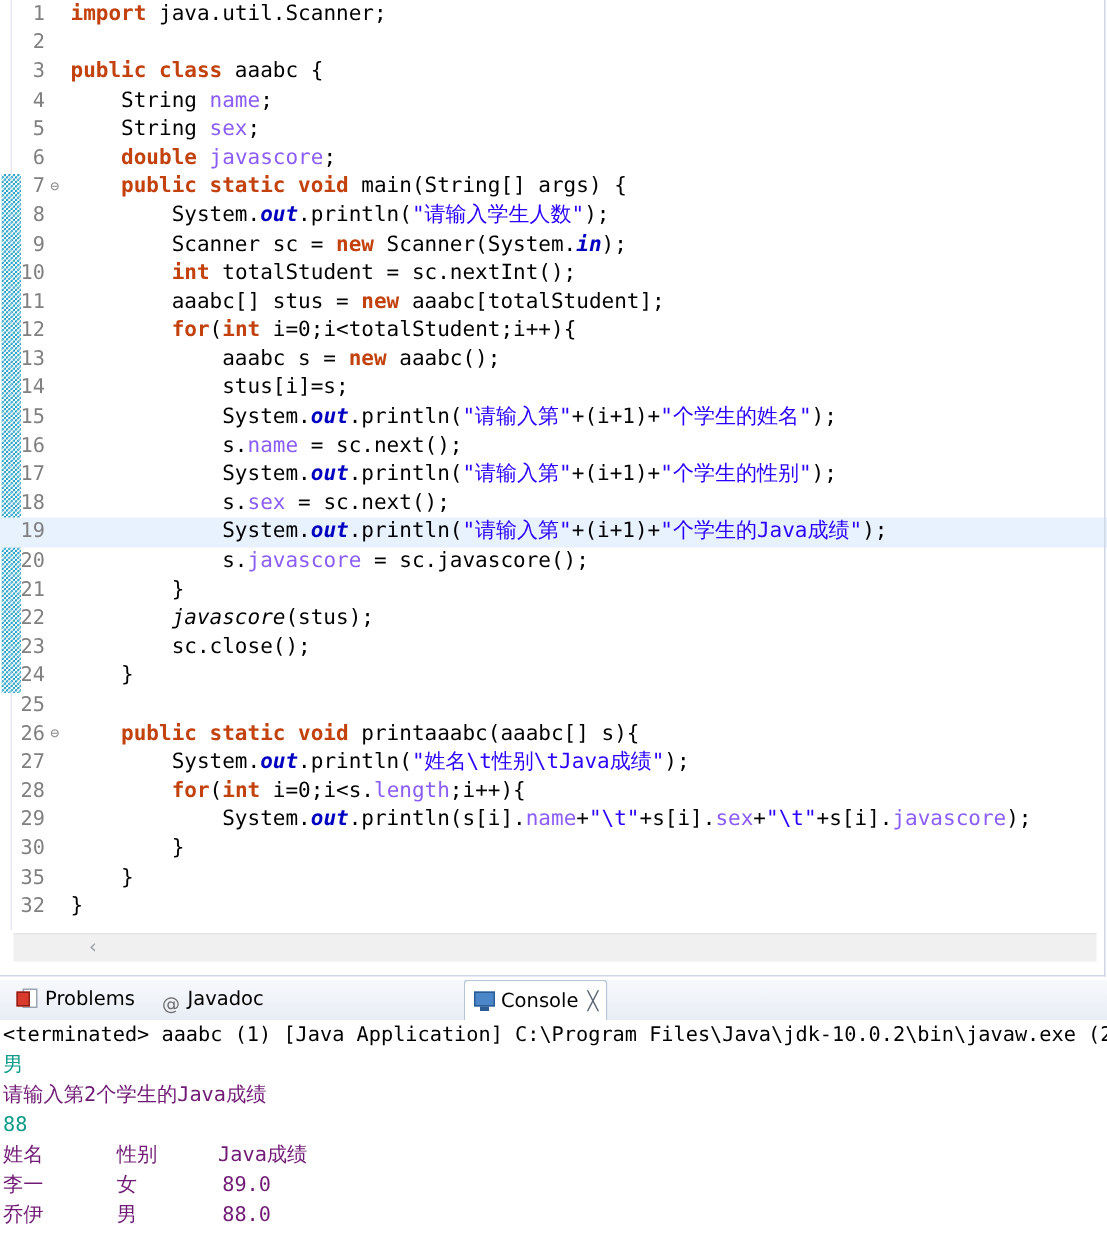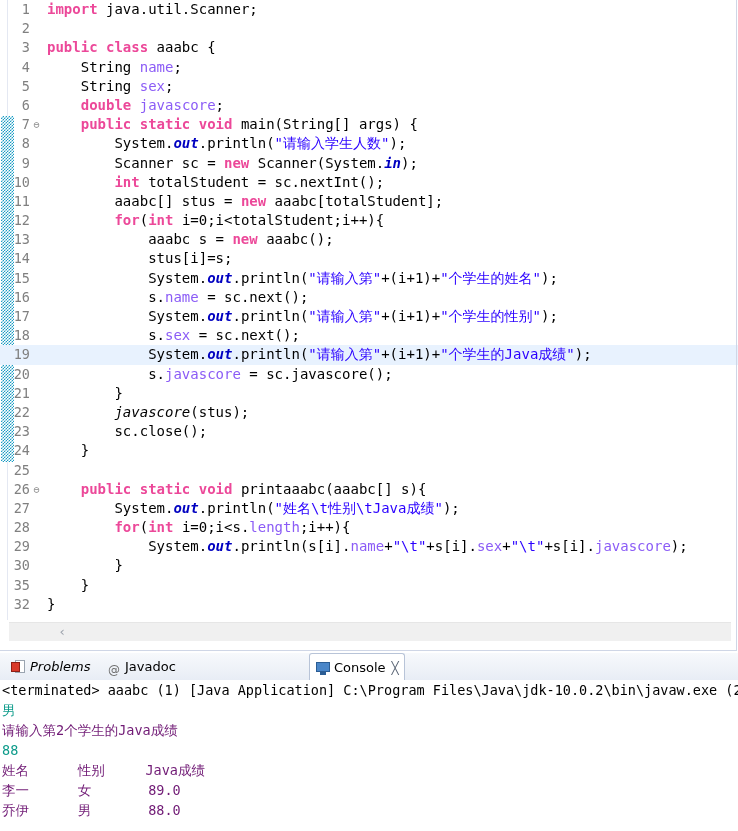--- a/index.html
+++ b/index.html
@@ -97,21 +97,21 @@
     user-select: none;
   }
   .codetext {
     display: inline-block;
     vertical-align: top;
     color: #000000;
     padding-left: 4px;
   }
 
   
-  .kw  { color: #ec4899; font-weight: bold; }   
+  .kw  { color: #c2410c; font-weight: bold; }   
   .str { color: #2a00ff; }                       
   .fld { color: #8b5cf6; }                       
   .sfld{ color: #0000c0; font-style: italic; font-weight: bold; }  
   .smth{ color: #000000; font-style: italic; }   
   .pln { color: #000000; }
 
   
   #h-scroll {
     position: absolute;
     left: 9px;
@@ -301,21 +301,21 @@
 
   <div id="h-scroll">
     <div id="h-scroll-left">‹</div>
   </div>
 
   <div id="editor-border"></div>
 </div>
 
 <div id="bottom-pane">
   <div id="tabbar">
-      <div class="vtab" style="left: 6px; font-style: italic;"><span class="tab-ico ico-problems"></span><span class="tab-label">Problems</span></div>
+      <div class="vtab" style="left: 6px;"><span class="tab-ico ico-problems"></span><span class="tab-label">Problems</span></div>
       <div class="vtab" style="left: 101px;"><span class="tab-ico ico-javadoc">@</span><span class="tab-label">Javadoc</span></div>
       <div class="vtab" style="left: 185px; margin-top: 32px;"><span class="tab-ico ico-declaration"></span><span class="tab-label">Declaration</span></div>
       <div class="vtab active" style="left: 297px; margin-left: 12px;"><span class="tab-ico ico-console"></span><span class="tab-label">Console</span><span class="tab-close">╳</span></div>
     </div>
   <div id="console-body">
       <div class="con-line header">&lt;terminated&gt; aaabc (1) [Java Application] C:\Program Files\Java\jdk-10.0.2\bin\javaw.exe (2018年9月</div>
       <div class="con-line stdin">男</div>
       <div class="con-line ">请输入第2个学生的Java成绩</div>
       <div class="con-line stdin">88</div>
       <div class="con-line ">姓名      性别     Java成绩</div>

